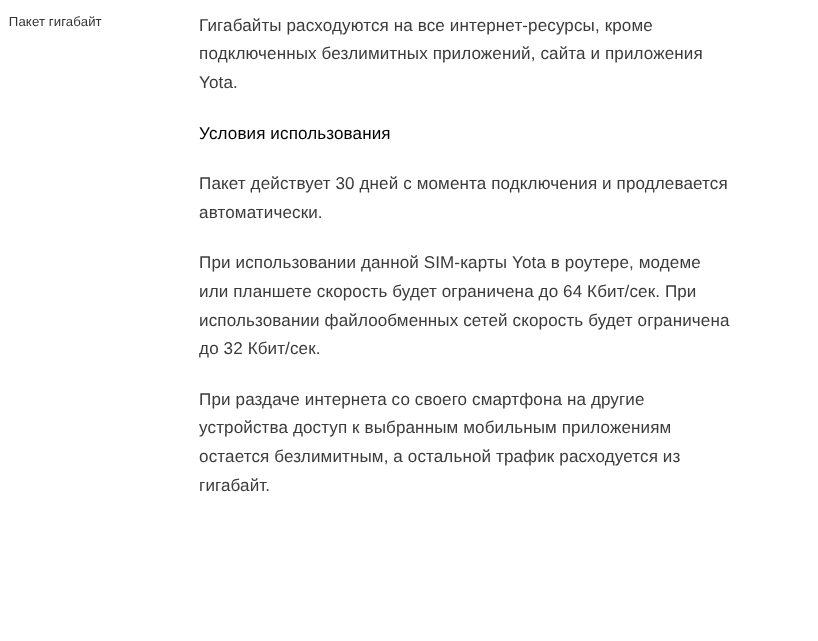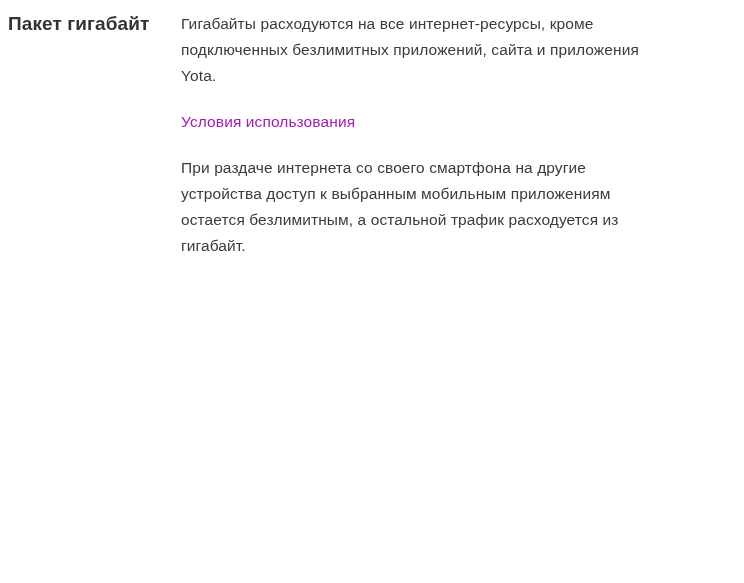--- a/index.html
+++ b/index.html
@@ -13,56 +13,58 @@
   .section-row {
     display: flex;
     align-items: flex-start;
     padding: 11px 0 0 8px;
     width: 744px;
   }
   .label-col {
     width: 173px;
     flex: 0 0 173px;
     padding-top: 2px;
-    font-size: 19px;
-    font-weight: 700;
+    font-size: 12px;
+    font-weight: 400;
     color: #333333;
     letter-spacing: 0.1px;
   }
   .content-col {
     flex: 1 1 auto;
     max-width: 520px;
     padding-right: 20px;
   }
   .para {
     font-size: 15.5px;
     line-height: 26px;
     color: #3b3b3b;
     margin: 0 16px 20px 0;
     letter-spacing: 0.1px;
   }
   .para:last-child { margin-bottom: 0; }
   .para.muted {
-    color: #a21caf;
+    color: #000000;
   }
 </style>
 </head>
 <body>
 
 <div class="section-row">
 
   <div class="label-col">Пакет гигабайт</div>
 
   <div class="content-col">
 
     <p class="para">Гигабайты расходуются на все интернет-ресурсы, кроме подключенных безлимитных приложений, сайта и приложения Yota.</p>
 
 
     <p class="para muted">Условия использования</p>
 
+    <p class="para">Пакет действует 30 дней с момента подключения и продлевается автоматически.</p>
 
 
 
+    <p class="para">При использовании данной SIM-карты Yota в роутере, модеме или планшете скорость будет ограничена до 64 Кбит/сек. При использовании файлообменных сетей скорость будет ограничена до 32 Кбит/сек.</p>
 
     <p class="para">При раздаче интернета со своего смартфона на другие устройства доступ к выбранным мобильным приложениям остается безлимитным, а остальной трафик расходуется из гигабайт.</p>
 
   </div>
 </div>
 
 </body></html>

